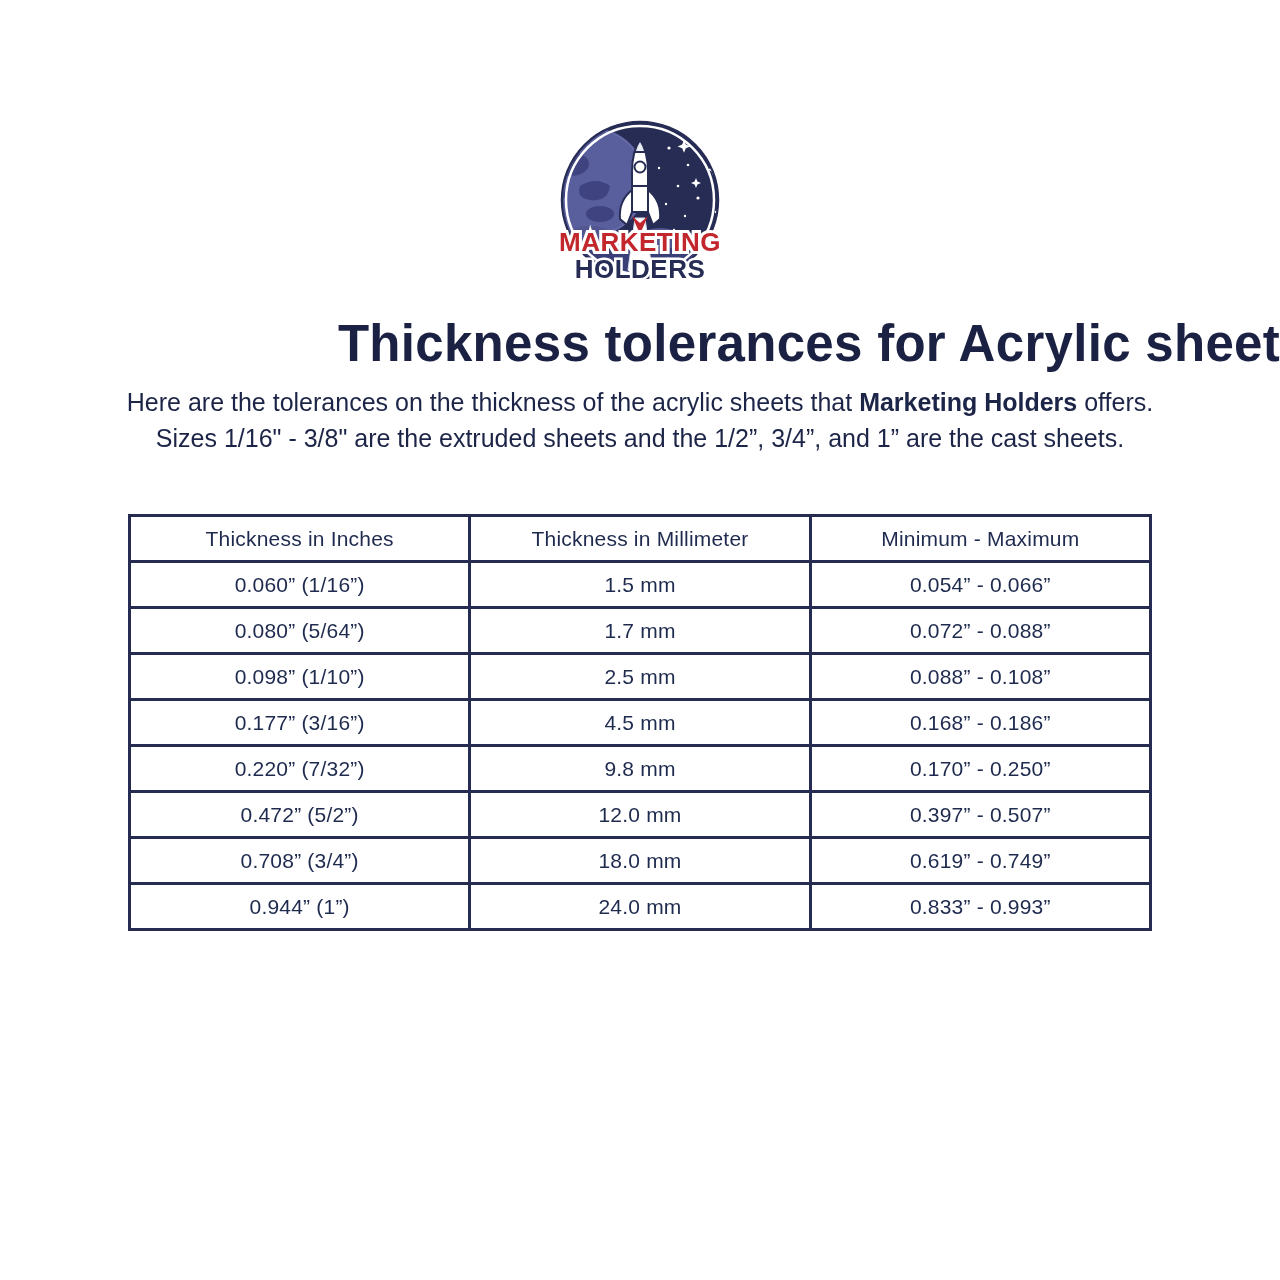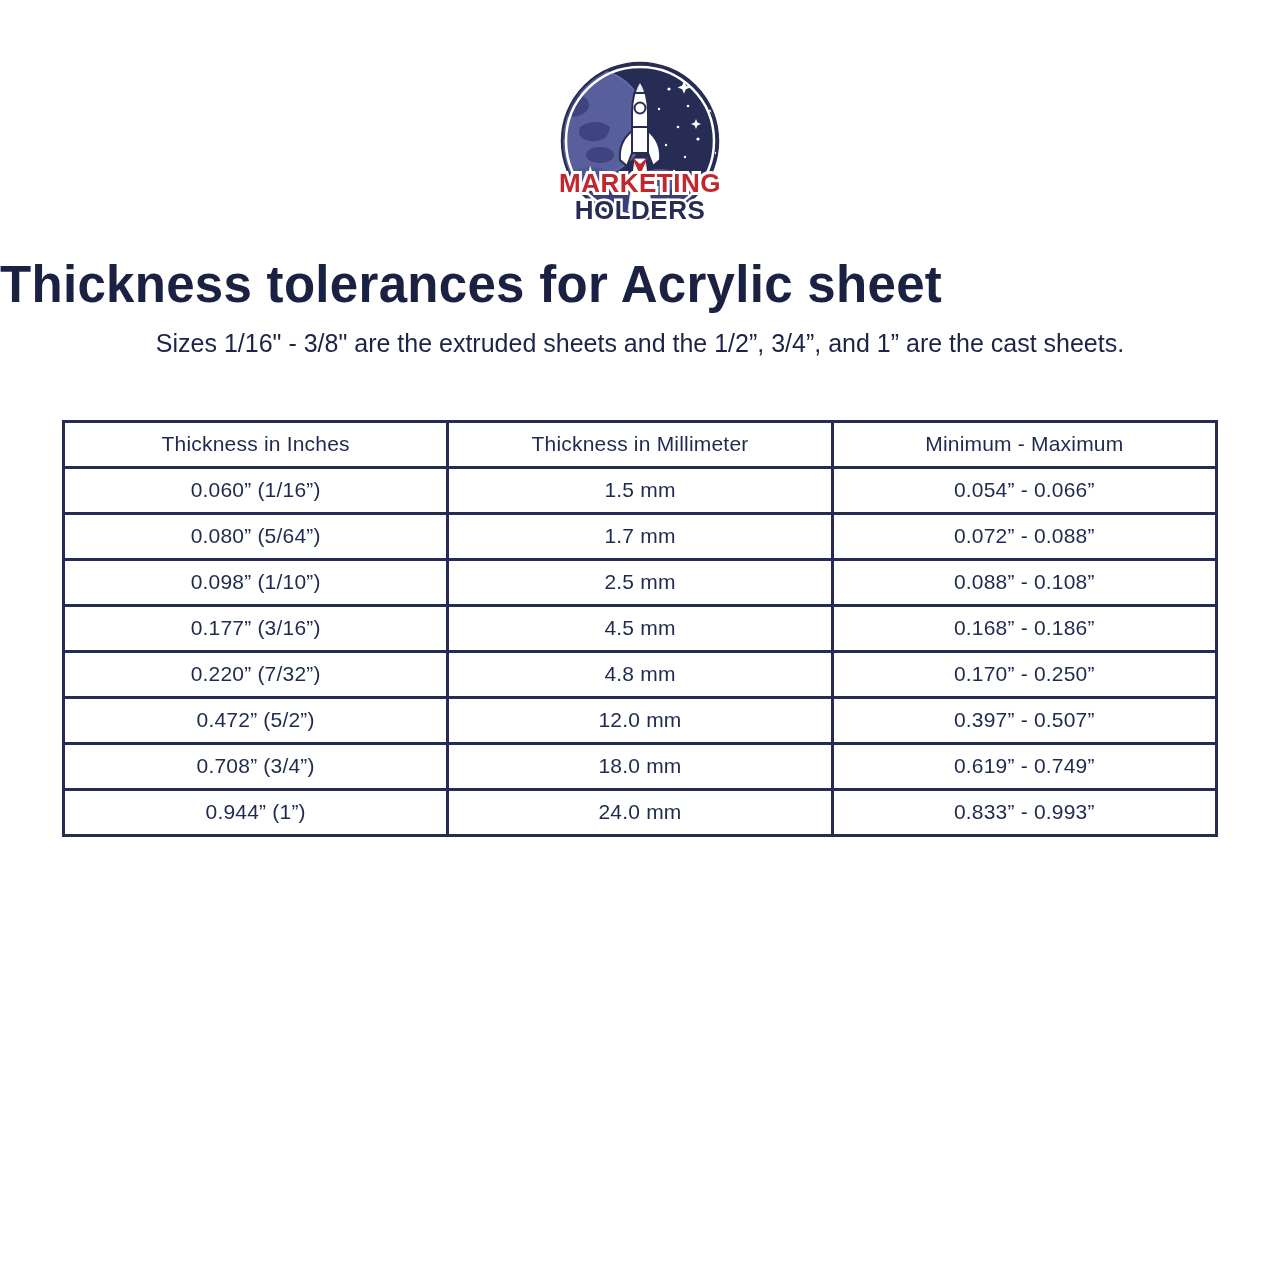--- a/index.html
+++ b/index.html
@@ -5,43 +5,43 @@
   html,body { margin:0; padding:0; background:#ffffff; }
   .page {
     position:relative;
     width:1280px; height:1280px;
     background:#ffffff;
     font-family:"Liberation Sans", sans-serif;
     color:#1e2547;
     overflow:hidden;
   }
   .logo-wrap {
-    padding-top:61px;
+    padding-top:120px;
     display:flex;
     justify-content:center;
   }
   .page-title {
     margin:26px 0 12px 0;
-    text-align:left;
+    text-align:right;
     font-size:51px;
     font-weight:bold;
     letter-spacing:0.3px;
     color:#1b2142;
   }
   .intro {
     margin:0;
     text-align:center;
     font-size:25px;
     line-height:1.42;
     color:#1c2447;
   }
   .intro .line { display:block; }
   .intro b { font-weight:bold; }
   .tol-table {
-    width:1156px;
+    width:1024px;
     margin:58px auto 12px auto;
     border-collapse:collapse;
     table-layout:fixed;
   }
   .tol-table th, .tol-table td {
     border:3px solid #262b52;
     height:43px;
     padding:0;
     text-align:center;
     vertical-align:middle;
@@ -133,20 +133,21 @@
       <circle cx="102" cy="80" r="78.5" fill="none" stroke="#272c55" stroke-width="1.5"></circle>
 
       <text x="102" y="131" text-anchor="middle" font-size="26" font-weight="bold" letter-spacing="0.5" fill="#c1272d" stroke="#ffffff" stroke-width="6" style="paint-order:stroke" paint-order="stroke">MARKETING</text>
       <text x="102" y="158" text-anchor="middle" font-size="26" font-weight="bold" letter-spacing="0.5" fill="#272c55" stroke="#ffffff" stroke-width="5" style="paint-order:stroke" paint-order="stroke">HOLDERS</text>
     </svg>
   </div>
 
   <h1 class="page-title">Thickness tolerances for Acrylic sheet</h1>
 
   <p class="intro">
+    <span class="line"><span>Here are the tolerances on the thickness of the acrylic sheets that </span><b>Marketing Holders</b><span> offers.</span></span>
     <span class="line">Sizes 1/16" - 3/8" are the extruded sheets and the 1/2”, 3/4”, and 1” are the cast sheets.</span>
   </p>
 
   <table class="tol-table">
     <thead>
       <tr>
         <th>Thickness in Inches</th>
         <th>Thickness in Millimeter</th>
         <th>Minimum - Maximum</th>
       </tr>
@@ -167,21 +168,21 @@
         <td>2.5 mm</td>
         <td>0.088” - 0.108”</td>
       </tr>
       <tr>
         <td>0.177” (3/16”)</td>
         <td>4.5 mm</td>
         <td>0.168” - 0.186”</td>
       </tr>
       <tr>
         <td>0.220” (7/32”)</td>
-        <td>4.8 mm</td>
+        <td>9.8 mm</td>
         <td>0.170” - 0.250”</td>
       </tr>
       <tr>
         <td>0.472” (5/2”)</td>
         <td>12.0 mm</td>
         <td>0.397” - 0.507”</td>
       </tr>
       <tr>
         <td>0.708” (3/4”)</td>
         <td>18.0 mm</td>

